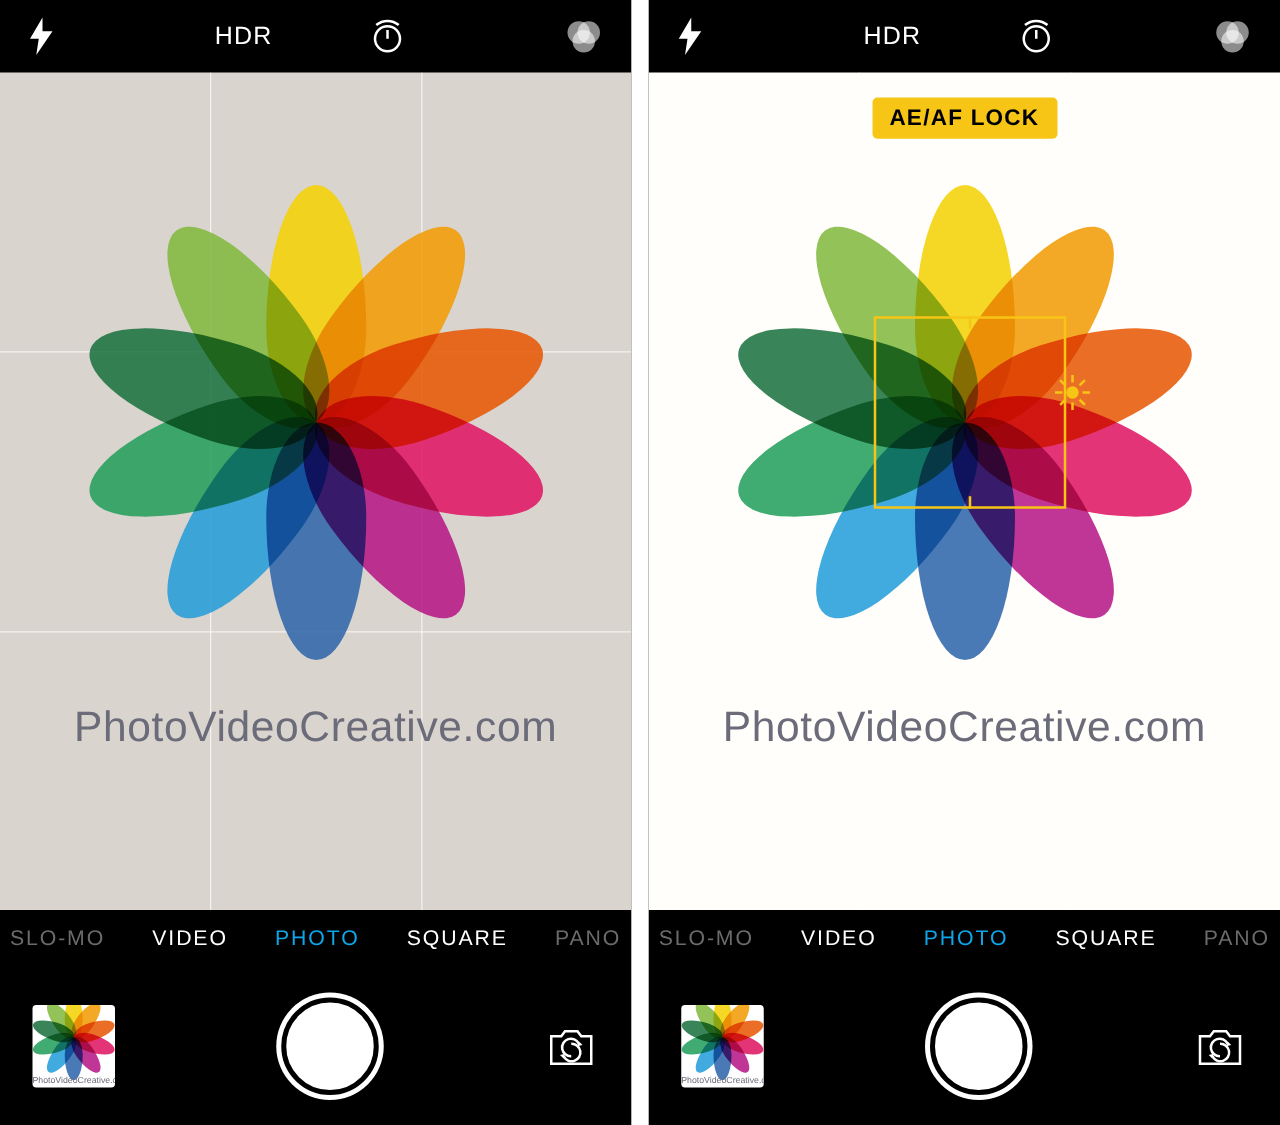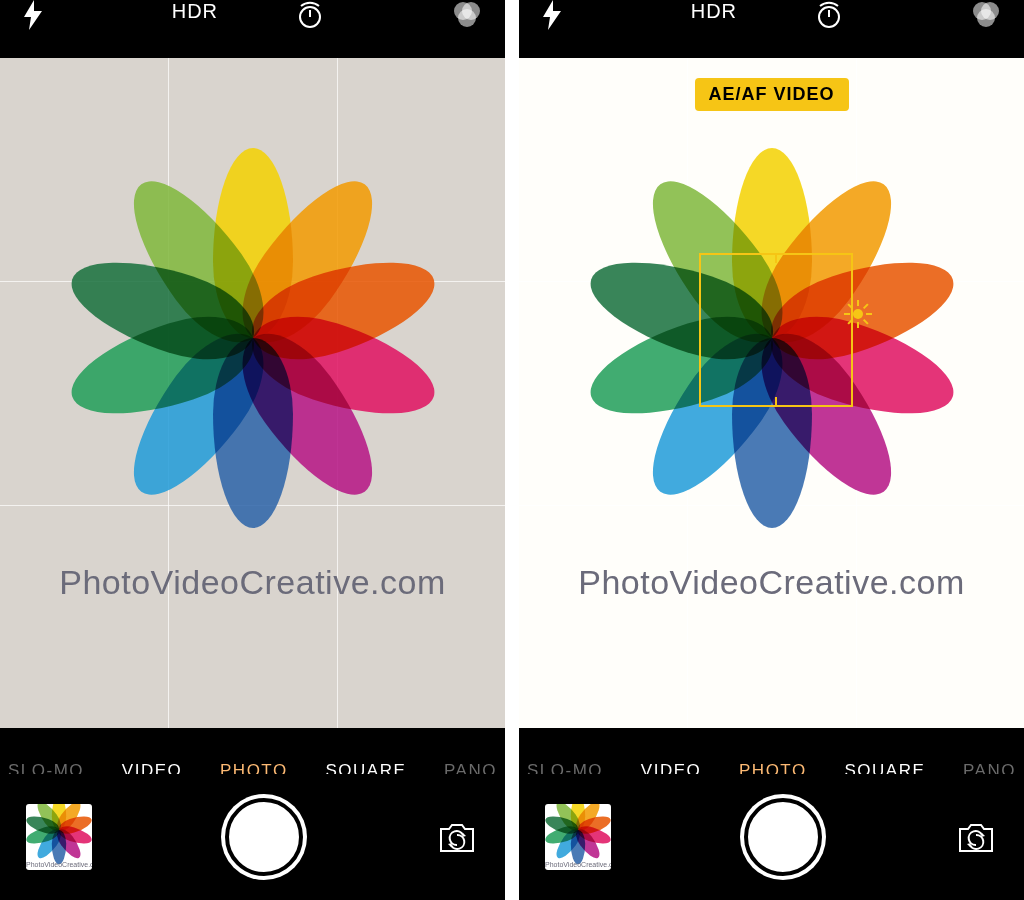--- a/index.html
+++ b/index.html
@@ -1,43 +1,43 @@
 <!DOCTYPE html>
 <html><head>
 <meta charset="utf-8">
 <style>
   html,body{margin:0;padding:0;background:#fff;font-family:-apple-system,Helvetica,Arial,sans-serif;}
   .stage{width:1024px;height:900px;display:flex;justify-content:space-between;}
   .phone{width:505px;height:900px;background:#000;position:relative;overflow:hidden;}
   .topbar{height:58px;background:#000;display:flex;align-items:center;justify-content:space-between;padding:0 22px;}
-  .topbar .slot{flex:1;display:flex;justify-content:center;height:100%;}
+  .topbar .slot{flex:1;display:flex;align-items:center;justify-content:center;height:100%;}
   .topbar .slot:first-child{justify-content:flex-start;}
   .topbar .slot:last-child{justify-content:flex-end;}
   .hdr{color:#fff;font-size:20px;letter-spacing:1px;font-weight:500;}
   .viewfinder{position:absolute;top:58px;left:0;right:0;height:670px;background:#d9d4ce;overflow:hidden;}
   .viewfinder.bright{background:#fffefa;}
   .grid-v,.grid-h{position:absolute;background:rgba(255,255,255,0.7);}
   .grid-v{width:1px;top:0;bottom:0;}
   .grid-h{height:1px;left:0;right:0;}
   .flower{position:absolute;left:50%;top:280px;transform:translate(-50%,-50%);width:360px;height:360px;}
   .petal{position:absolute;left:50%;top:50%;width:80px;height:190px;border-radius:50% 50% 50% 50% / 60% 60% 40% 40%;transform-origin:50% 100%;mix-blend-mode:multiply;opacity:0.85;}
   .watermark{position:absolute;left:0;right:0;top:505px;text-align:center;color:#6b6b7a;font-size:34px;letter-spacing:0.5px;}
   .watermark .em{}
   .aelock{position:absolute;top:20px;left:50%;transform:translateX(-50%);background:#f6c515;color:#000;font-size:18px;font-weight:600;letter-spacing:1px;padding:6px 14px;border-radius:4px;}
   .focusbox{position:absolute;width:150px;height:150px;border:2px solid #f6c515;top:195px;left:180px;}
   .focusbox:before,.focusbox:after{content:"";position:absolute;background:#f6c515;}
   .focusbox:before{width:2px;height:10px;left:50%;top:-2px;transform:translateX(-50%);}
   .focusbox:after{width:2px;height:10px;left:50%;bottom:-2px;transform:translateX(-50%);}
   .sun{position:absolute;right:-18px;top:48px;width:22px;height:22px;}
   .sun .c{width:10px;height:10px;background:#f6c515;border-radius:50%;position:absolute;left:6px;top:6px;}
   .sun .r{position:absolute;width:2px;height:6px;background:#f6c515;left:10px;top:-3px;transform-origin:50% 14px;}
-  .modes{position:absolute;top:728px;left:0;right:0;height:46px;background:#000;display:flex;align-items:center;justify-content:space-between;padding:0 8px;margin-top:20px;}
+  .modes{position:absolute;top:728px;left:0;right:0;height:46px;background:#000;display:flex;align-items:center;justify-content:space-between;padding:0 8px;}
   .mode{color:#fff;font-size:17px;letter-spacing:1.5px;font-weight:500;}
   .mode.dim{color:#6b6b6b;}
-  .mode.active{color:#fdba74;}
+  .mode.active{color:#0ea5e9;}
   .bottombar{position:absolute;bottom:0;left:0;right:0;height:126px;background:#000;display:flex;align-items:center;justify-content:space-between;padding:0 26px;}
   .thumb{width:66px;height:66px;background:#fff;border-radius:3px;position:relative;overflow:hidden;}
   .thumb .mini{position:absolute;left:50%;top:40%;transform:translate(-50%,-50%) scale(0.18);width:360px;height:360px;}
   .thumb .cap{position:absolute;bottom:2px;left:0;right:0;text-align:center;font-size:7px;color:#6b6b7a;}
   .shutter{width:86px;height:86px;border-radius:50%;background:#fff;position:relative;}
   .shutter:before{content:"";position:absolute;inset:4px;border-radius:50%;border:4px solid #000;}
   .switch{width:44px;height:44px;}
   svg{display:block;}
 </style>
 </head>
@@ -180,21 +180,21 @@
           <div class="petal" style="background: rgb(181, 18, 132); transform: translate(-50%, -100%) rotate(144deg);"></div>
           <div class="petal" style="background: rgb(42, 99, 168); transform: translate(-50%, -100%) rotate(180deg);"></div>
           <div class="petal" style="background: rgb(31, 155, 216); transform: translate(-50%, -100%) rotate(216deg);"></div>
           <div class="petal" style="background: rgb(31, 158, 88); transform: translate(-50%, -100%) rotate(252deg);"></div>
           <div class="petal" style="background: rgb(22, 112, 60); transform: translate(-50%, -100%) rotate(288deg);"></div>
           <div class="petal" style="background: rgb(127, 184, 58); transform: translate(-50%, -100%) rotate(324deg);"></div>
         </div>
       <div class="watermark">
         <span>PhotoVideo</span><span class="em">Creative</span><span>.com</span>
       </div>
-      <div class="aelock">AE/AF VIDEO</div>
+      <div class="aelock">AE/AF LOCK</div>
       <div class="focusbox">
         <div class="sun">
           <div class="c"></div>
           <div class="r" style="transform:rotate(0deg)"></div>
           <div class="r" style="transform:rotate(45deg)"></div>
           <div class="r" style="transform:rotate(90deg)"></div>
           <div class="r" style="transform:rotate(135deg)"></div>
           <div class="r" style="transform:rotate(180deg)"></div>
           <div class="r" style="transform:rotate(225deg)"></div>
           <div class="r" style="transform:rotate(270deg)"></div>

